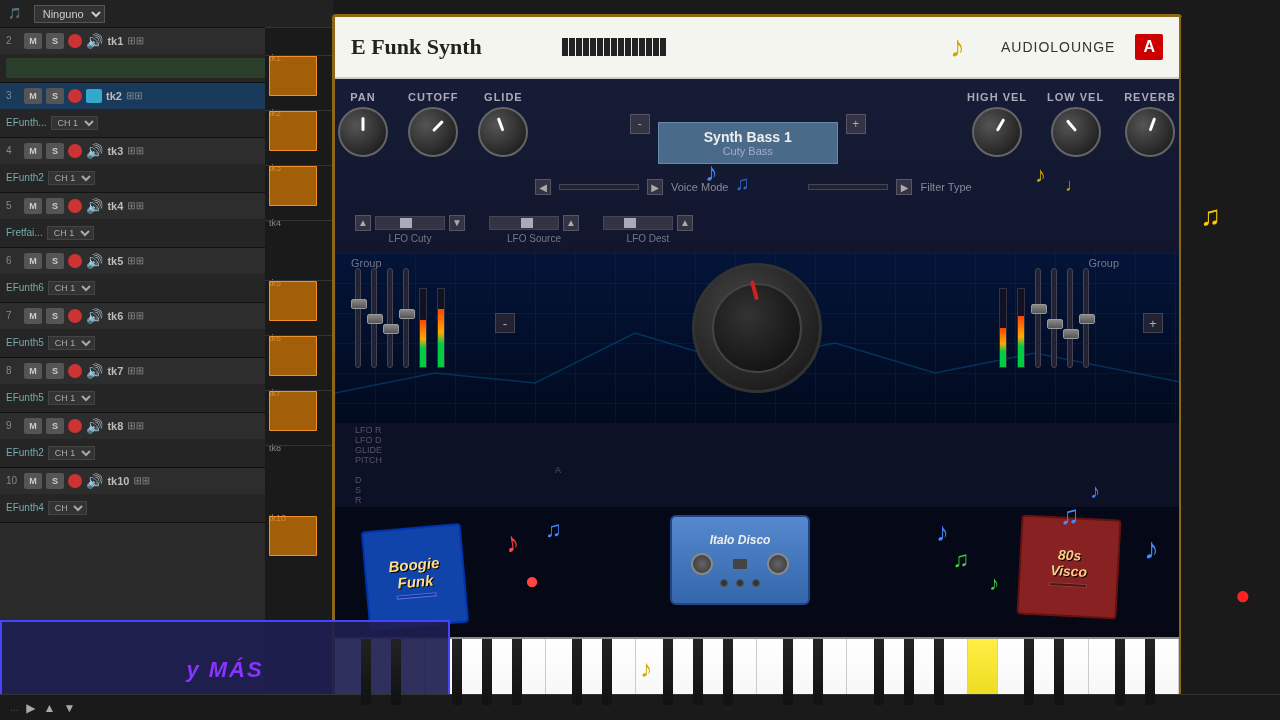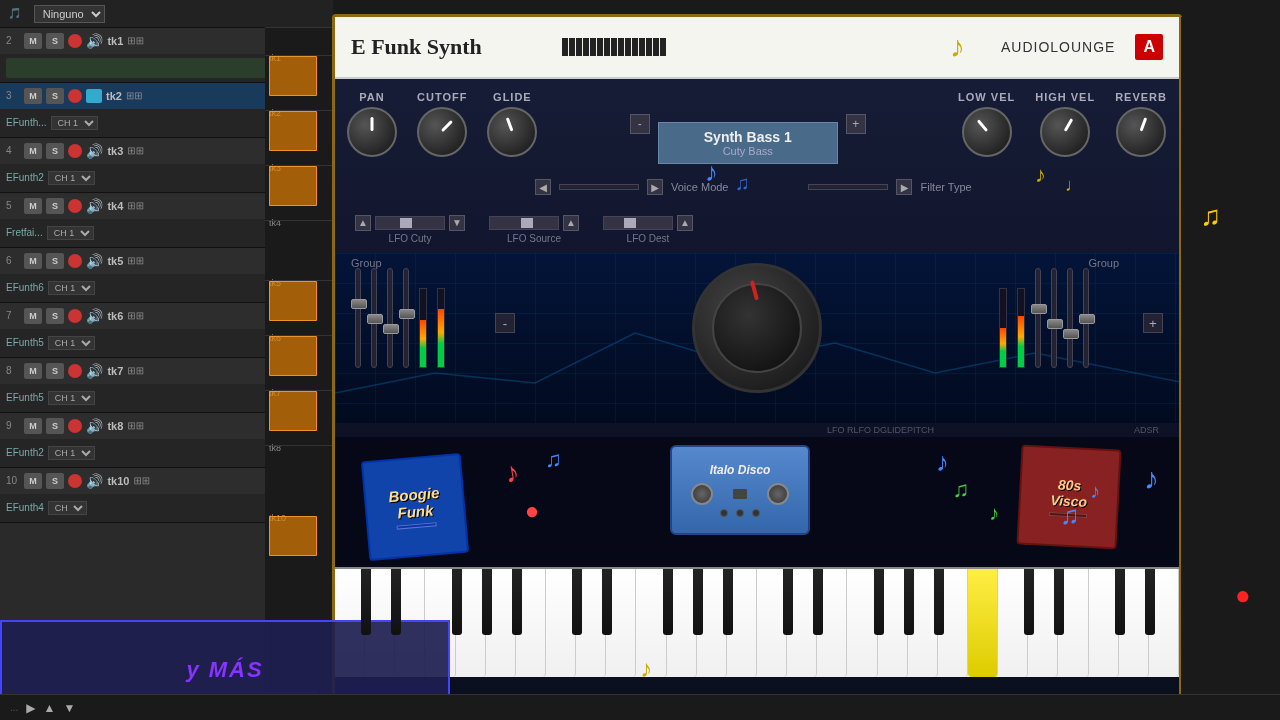--- a/index.html
+++ b/index.html
@@ -178,21 +178,21 @@
       font-weight: bold;
       padding: 4px 8px;
       font-size: 16px;
       border-radius: 2px;
     }
 
     
     .controls-row {
       display: flex;
       align-items: center;
-      padding: 10px 12px;
+      padding: 10px 3px;
       gap: 20px;
       height: 90px;
     }
 
     .knob-group {
       display: flex;
       flex-direction: column;
       align-items: center;
       gap: 4px;
     }
@@ -813,27 +813,27 @@
         <button class="preset-btn">-</button>
         <div class="preset-display">
           <div class="preset-name">Synth Bass 1</div>
           <div class="preset-sub">Cuty Bass</div>
         </div>
         <button class="preset-btn">+</button>
       </div>
     </div>
 
     <div class="knob-group">
+      <span class="knob-label">HIGH VEL</span>
+      <div class="knob knob-highvel"></div>
+    </div>
+
+    <div class="knob-group">
       <span class="knob-label">LOW VEL</span>
       <div class="knob knob-lowvel"></div>
-    </div>
-
-    <div class="knob-group">
-      <span class="knob-label">HIGH VEL</span>
-      <div class="knob knob-highvel"></div>
     </div>
 
     <div class="knob-group">
       <span class="knob-label">REVERB</span>
       <div class="knob knob-reverb"></div>
     </div>
   </div>
 
   <div class="voice-filter-row">
 
@@ -968,21 +968,21 @@
           </div>
       </div>
       <div class="fader-column">
         <div class="fader-track">
             <div class="fader-handle" style="top:45px;"></div>
           </div>
       </div>
     </div>
   </div>
 
-  <div style="display:flex;justify-content:flex-end;padding:2px 20px;font-size:9px;color:#556;">
+  <div style="display:flex;justify-content:flex-end;padding:2px 20px;font-size:9px;color:#556;flex-direction:column;">
     <span>LFO R</span>
     <span>LFO D</span>
     <span>GLIDE</span>
     <span>PITCH</span>
     <span style="margin-left:200px;">A</span>
     <span>D</span>
     <span>S</span>
     <span>R</span>
   </div>
 

